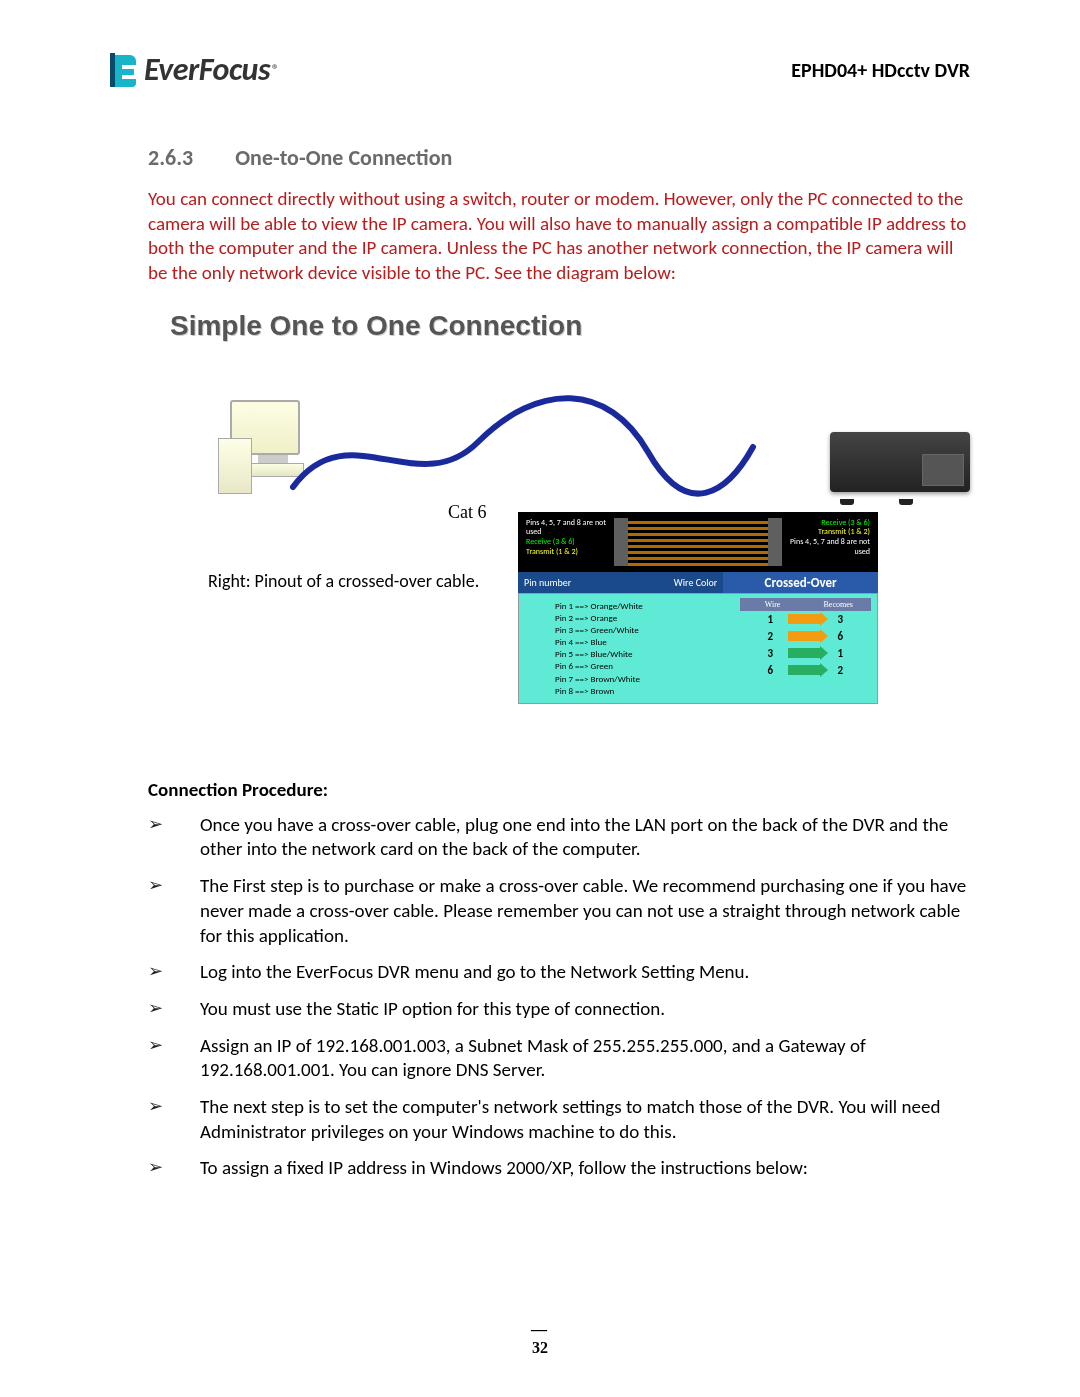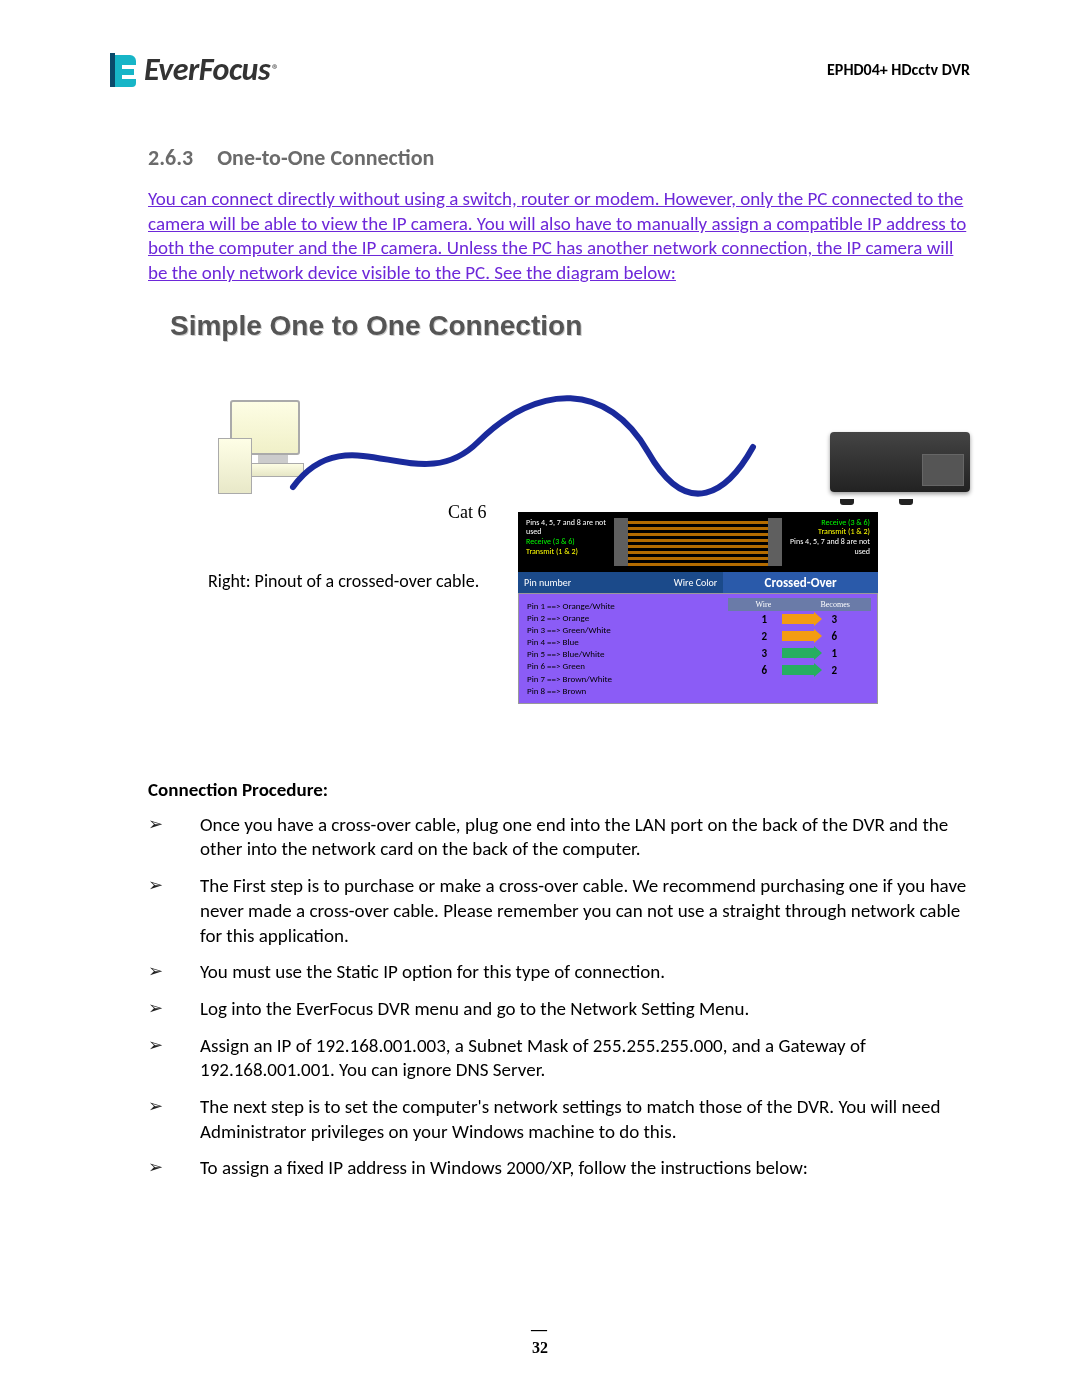--- a/index.html
+++ b/index.html
@@ -30,38 +30,37 @@
     letter-spacing: -0.5px;
   }
   .logo-icon {
     display: inline-flex;
     margin-right: 4px;
   }
   .logo-icon svg { width: 30px; height: 34px; }
   .logo sup { font-size: 14px; font-style: normal; margin-left: 2px; color:#666;}
   .doc-title {
     font-weight: 700;
-    font-size: 16px;
+    font-size: 20px;
     color: #000;
     margin-left: 40px;
   }
   
   .section-heading {
     font-weight: 700;
     font-size: 22px;
     color: #6b6b6b;
     margin: 0 0 16px 38px;
   }
-  .section-num { margin-right: 24px; }
+  .section-num { margin-right: 42px; }
   .body-text {
     font-size: 19px;
     line-height: 1.3;
     margin: 0 0 24px 38px;
-    color: #6d28d9;
-    text-decoration: underline;
+    color: #b91c1c;
   }
   
   .diag-title {
     font-weight: 900;
     font-size: 28px;
     color: #555;
     margin: 14px 0 30px 60px;
     font-family: Arial, sans-serif;
     text-shadow: 1px 1px 0 #ccc;
   }
@@ -168,22 +167,22 @@
   }
   .pinout-header .col1{
     flex:1.3; background:#1b4a8a; color:#fff; padding:4px 6px;
     display:flex; justify-content:space-between;
   }
   .pinout-header .col2{
     flex:1; background:#2a5aaa; color:#fff; text-align:center;
     font-weight:700; font-size:13px; padding:3px;
   }
   .pinout-body{
-    display:flex; background:#8b5cf6; border:1px solid #999;
-    font-size:9px; color:#000;
+    display:flex; background:#5eead4; border:1px solid #999;
+    font-size:9px; color:#000;padding-left:28px;
   }
   .pinout-body .colA{
     flex:1.3; padding:6px 8px; line-height:1.35;
   }
   .pinout-body .colB{
     flex:1; padding:4px 6px;
   }
   .colB-header{
     background:#6a7ba8; color:#fff; display:flex;
     font-size:8px; text-align:center;font-family:Liberation Serif, serif;
@@ -339,22 +338,22 @@
         </div>
       </div>
     </div>
   </div>
 </div>
 
 <div class="proc-heading">Connection Procedure:</div>
 <ul class="proc">
   <li>Once you have a cross-over cable, plug one end into the LAN port on the back of the DVR and the other into the network card on the back of the computer.</li>
   <li>The First step is to purchase or make a cross-over cable. We recommend purchasing one if you have never made a cross-over cable. Please remember you can not use a straight through network cable for this application.</li>
+  <li>Log into the EverFocus DVR menu and go to the Network Setting Menu.</li>
   <li>You must use the Static IP option for this type of connection.</li>
-  <li>Log into the EverFocus DVR menu and go to the Network Setting Menu.</li>
   <li>Assign an IP of 192.168.001.003, a Subnet Mask of 255.255.255.000, and a Gateway of 192.168.001.001. You can ignore DNS Server.</li>
   <li>The next step is to set the computer's network settings to match those of the DVR. You will need Administrator privileges on your Windows machine to do this.</li>
   <li>To assign a fixed IP address in Windows 2000/XP, follow the instructions below:</li>
 </ul>
 
 <div class="footer">
   <span class="dash">—</span>
   <span>32</span>
 </div>
 

